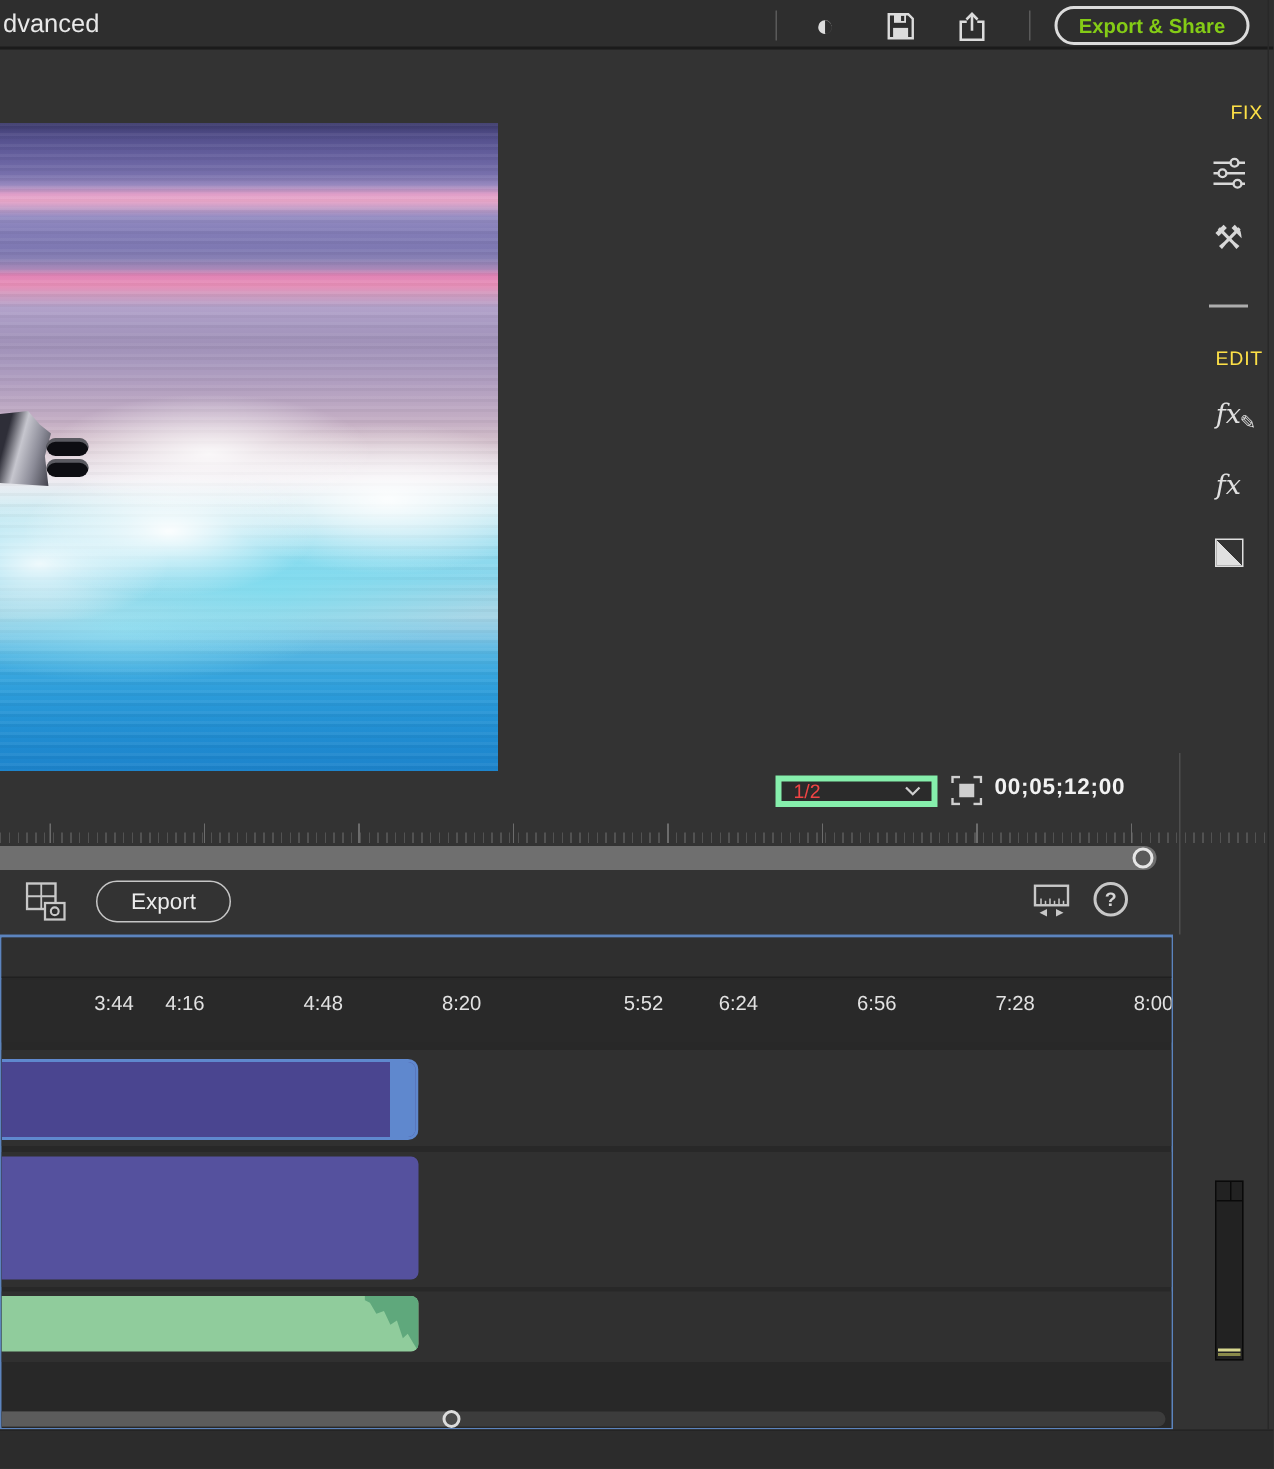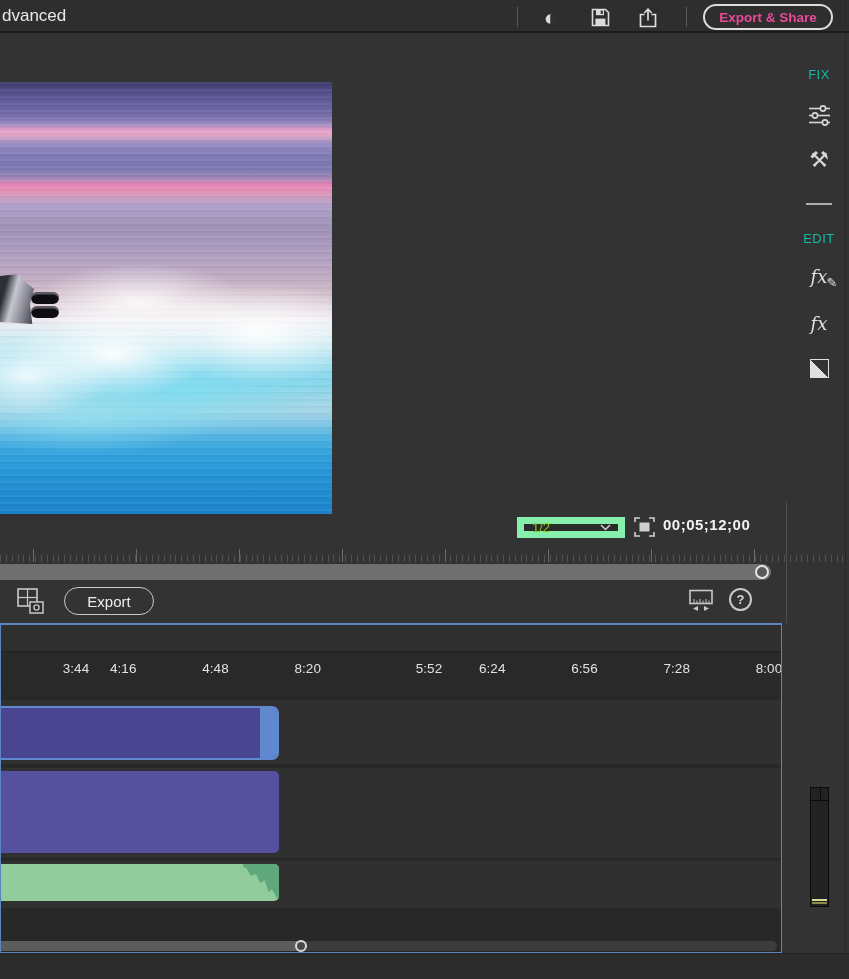--- a/index.html
+++ b/index.html
@@ -11,27 +11,27 @@
   .abs { position:absolute; }
 
   
   .topbar { left:0; top:0; width:849px; height:33px; background:#2E2E2E; border-bottom:2px solid #1B1B1B; }
   .app-title { left:2px; top:6px; font-size:17px; color:#E8E8E8; }
   .tb-divider { width:1px; height:20px; top:7px; background:#5A5A5A; }
   .tb-icon { top:5px; width:24px; height:24px; display:flex; align-items:center; justify-content:center; color:#DCDCDC; cursor:pointer; }
   .contrast-glyph { font-size:21px; line-height:1; }
   .export-btn {
     left:703px; top:4px; width:130px; height:26px; border:2px solid #DCDCDC; border-radius:14px;
-    background:transparent; color:#ec4899; font-weight:bold; font-size:13.5px;
+    background:transparent; color:#84cc16; font-weight:bold; font-size:13.5px;
     display:flex; align-items:center; justify-content:center; font-family:"Liberation Sans",sans-serif;
   }
   .right-edge-line { left:845px; top:0; width:1px; height:979px; background:#282828; }
 
   
-  .side-label { left:796px; width:46px; text-align:center; font-size:13px; color:#14b8a6; letter-spacing:0.5px; }
+  .side-label { left:796px; width:46px; text-align:right; font-size:13px; color:#fde047; letter-spacing:0.5px; }
   .side-icon { left:796px; width:46px; display:flex; justify-content:center; color:#D8D8D8; cursor:pointer; }
   .side-divider { left:806px; width:26px; height:2px; background:#ADADAD; }
   .fx-wrap { position:relative; font-family:"DejaVu Serif", serif; font-style:italic; font-size:18px; color:#E0E0E0; }
   .fx-pencil { position:absolute; right:-10px; bottom:-3px; font-size:13px; font-style:normal; font-family:"DejaVu Sans",sans-serif; }
   .grad-square { width:19px; height:19px; border:1.5px solid #E0E0E0; background:linear-gradient(to top right, #E0E0E0 49.5%, transparent 50%); }
   .tools-glyph { font-size:22px; line-height:1; font-family:"DejaVu Sans",sans-serif; }
 
   
   .video {
     left:0; top:82px; width:332px; height:432px; overflow:hidden;
@@ -54,22 +54,22 @@
   }
   .boat-hull {
     position:absolute; left:0; top:192px; width:34px; height:50px;
     background:linear-gradient(105deg, #2E2E38 18%, #C6C6CE 42%, #8C8C98 68%, #3A3A44 100%);
     clip-path:polygon(0 4%, 55% 0, 78% 18%, 100% 30%, 88% 60%, 95% 100%, 0 96%);
   }
   .boat-motor { position:absolute; left:31px; width:28px; height:12px; background:#0D0D12; border-radius:6px; box-shadow:inset 0 2.5px 0 rgba(235,235,245,0.35); }
 
   
   .zoom-select {
-    left:517px; top:517px; width:108px; height:21px; background:#2B2B2B; border:7px solid #86efac;
-    display:flex; align-items:center; color:#84cc16; font-size:13px; cursor:pointer;
+    left:517px; top:517px; width:108px; height:21px; background:#2B2B2B; border:4px solid #86efac;
+    display:flex; align-items:center; color:#ef4444; font-size:13px; cursor:pointer;
   }
   .zoom-select .val { padding-left:8px; flex:1; }
   .zoom-select svg { margin-right:7px; }
   .fit-icon { left:634px; top:517px; width:21px; height:20px; cursor:pointer; }
   .timecode { left:663px; top:516px; font-size:15px; font-weight:bold; color:#F2F2F2; letter-spacing:0.5px; }
   .panel-vsep { left:786px; top:502px; width:1px; height:121px; background:#4E4E4E; }
 
   
   .mini-ruler {
     left:0; top:549px; width:845px; height:13px;

